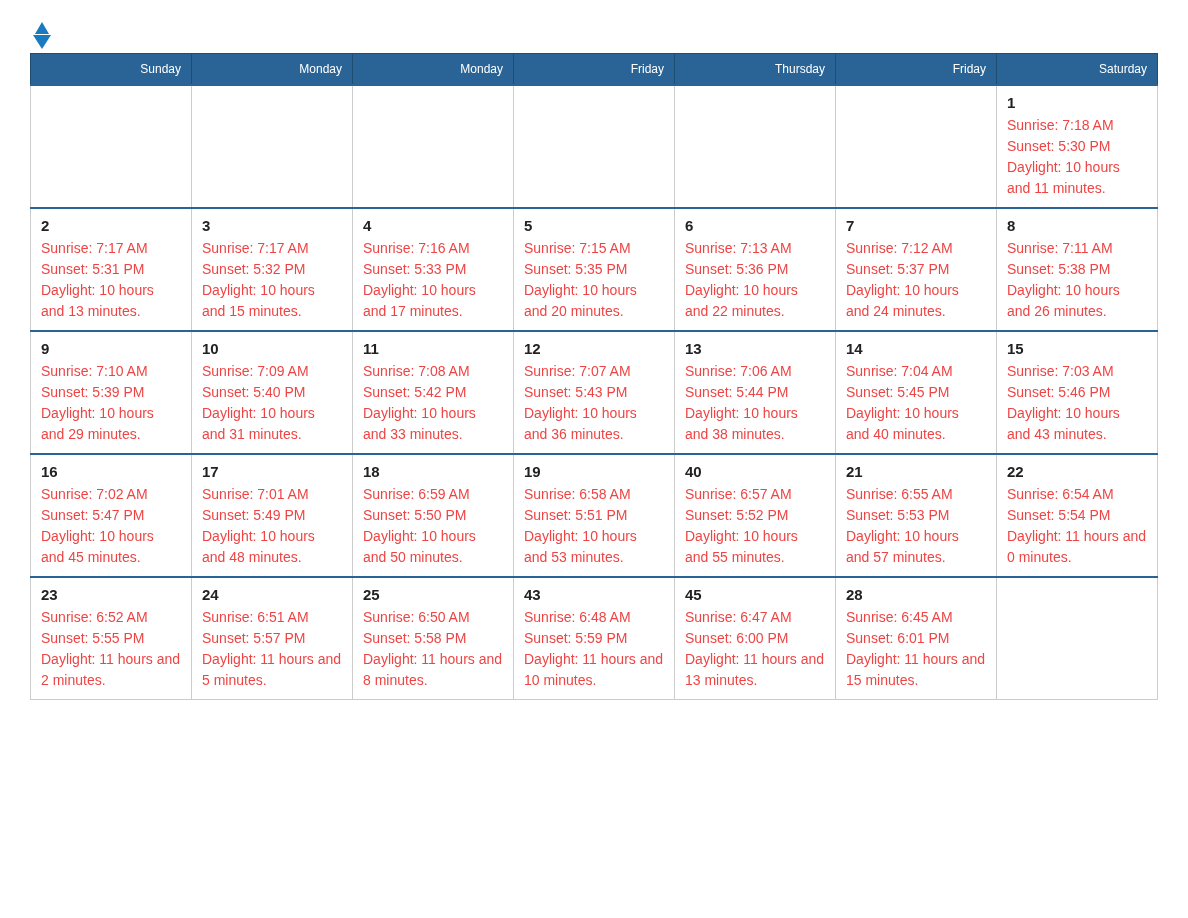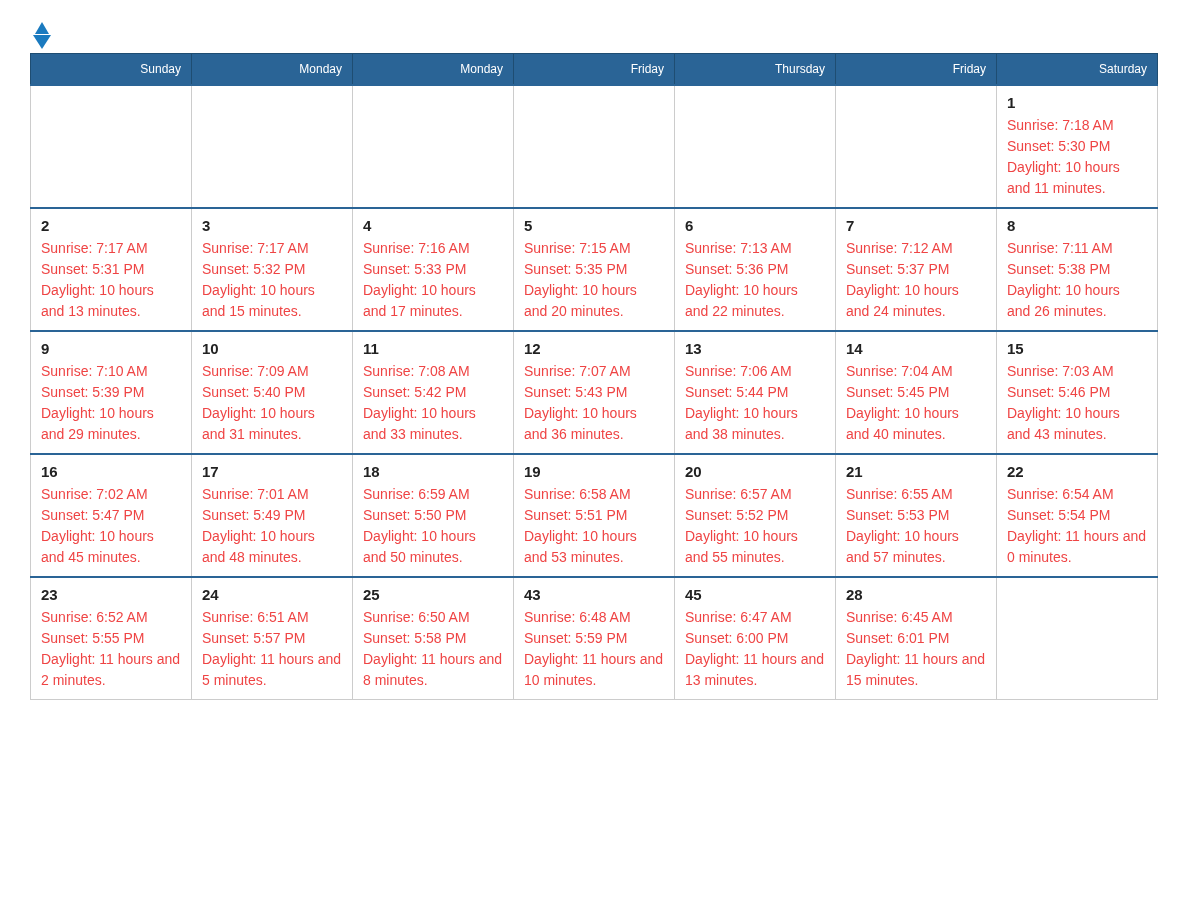--- a/index.html
+++ b/index.html
@@ -209,21 +209,21 @@
         </td>
         <td>
           <span class="day-number">18</span>
           <div class="day-info">Sunrise: 6:59 AM<br>Sunset: 5:50 PM<br>Daylight: 10 hours and 50 minutes.</div>
         </td>
         <td>
           <span class="day-number">19</span>
           <div class="day-info">Sunrise: 6:58 AM<br>Sunset: 5:51 PM<br>Daylight: 10 hours and 53 minutes.</div>
         </td>
         <td>
-          <span class="day-number">20</span>
+          <span class="day-number">40</span>
           <div class="day-info">Sunrise: 6:57 AM<br>Sunset: 5:52 PM<br>Daylight: 10 hours and 55 minutes.</div>
         </td>
         <td>
           <span class="day-number">21</span>
           <div class="day-info">Sunrise: 6:55 AM<br>Sunset: 5:53 PM<br>Daylight: 10 hours and 57 minutes.</div>
         </td>
         <td>
           <span class="day-number">22</span>
           <div class="day-info">Sunrise: 6:54 AM<br>Sunset: 5:54 PM<br>Daylight: 11 hours and 0 minutes.</div>
         </td>

